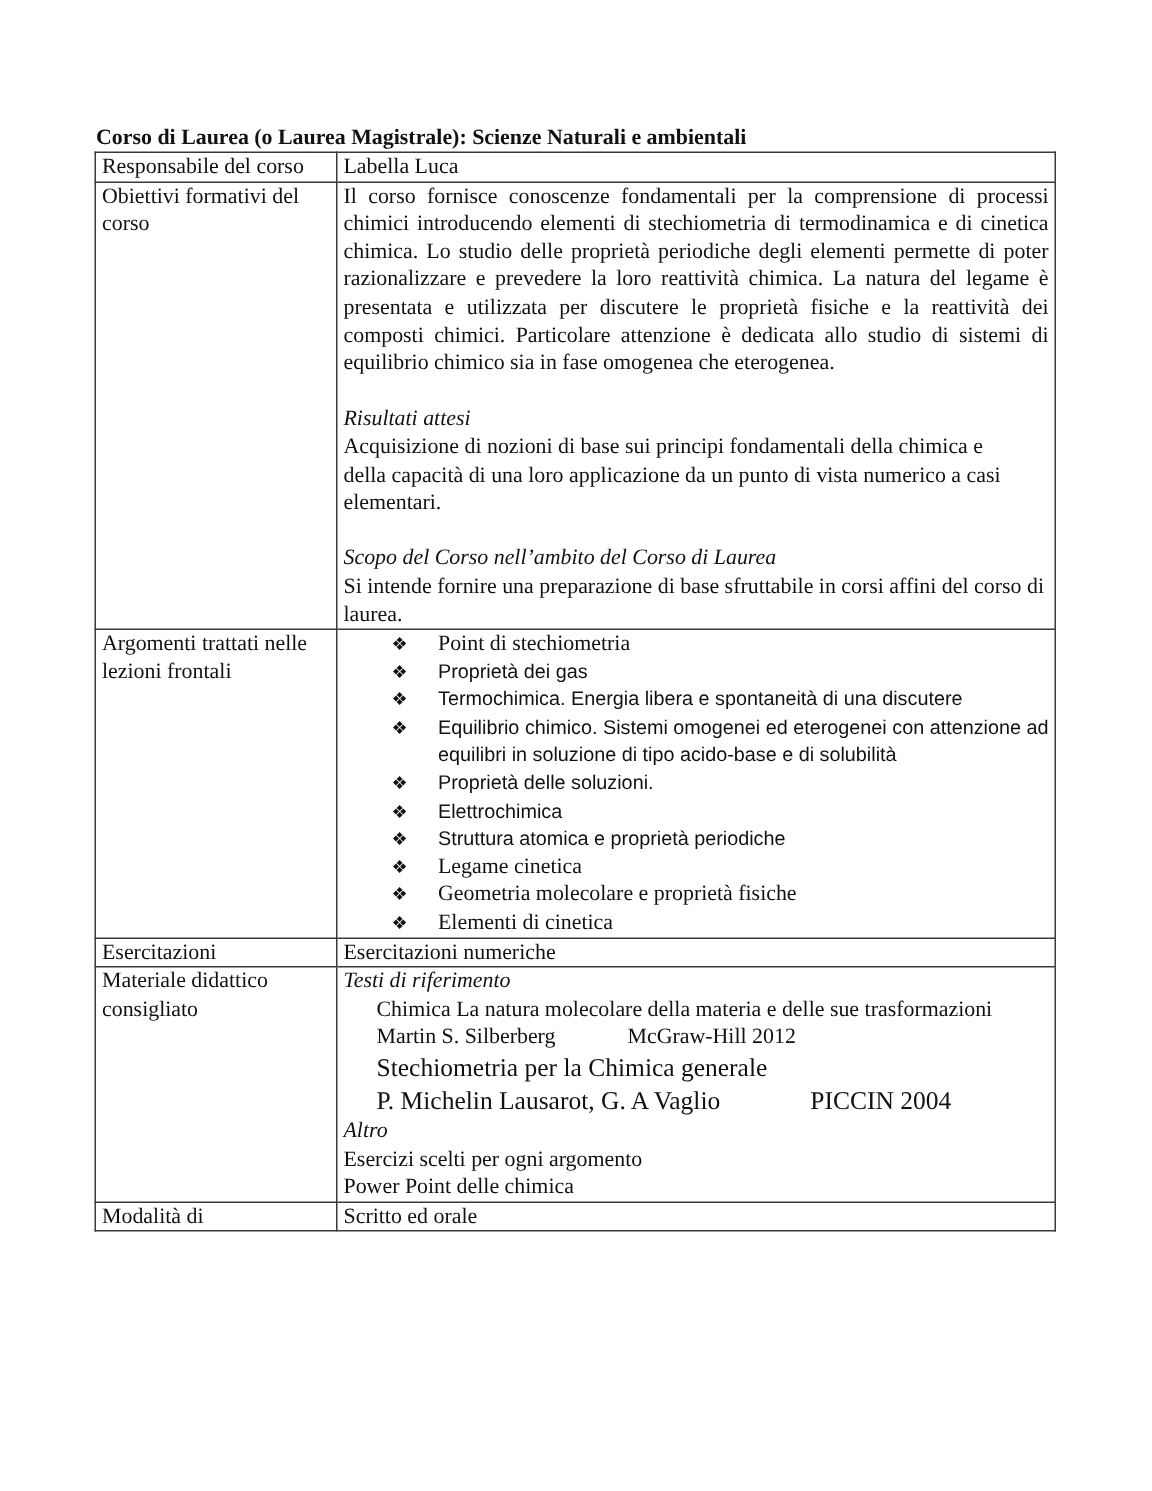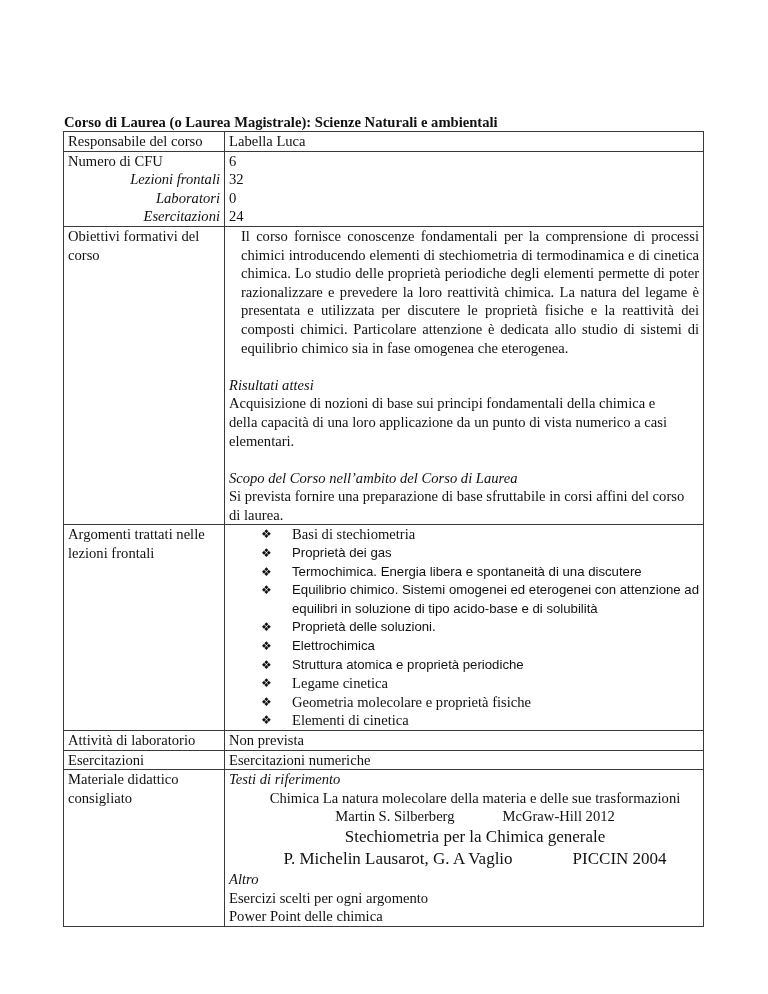--- a/index.html
+++ b/index.html
@@ -1,94 +1,76 @@
 <!DOCTYPE html>
 <html><head>
 <meta charset="utf-8">
 <style>
   html, body { margin: 0; padding: 0; background: #ffffff; }
   body { width: 768px; height: 994px; position: relative; overflow: hidden;
          font-family: "Liberation Serif", serif; color: #111; }
-  .page { position: absolute; left: 63px; top: 114px; width: 547px; }
+  .page { position: absolute; left: 63px; top: 84px; width: 547px; }
   .hdr { font-weight: bold; font-size: 14.6px; line-height: 17px; margin: 0; padding-left: 1px; }
   table.course { border-collapse: collapse; width: 641px; table-layout: fixed; font-size: 14.6px; line-height: 18.6px; }
   table.course td { border: 1.3px solid #3a3a3a; vertical-align: top; padding: 0 4px; }
   table.course td.lbl { width: 152px; }
   .sub { display: block; }
   .sub.it { font-style: italic; text-align: right; }
-  .just { text-align: justify; margin-left: 12px; }
+  .just { text-align: justify; }
   .it { font-style: italic; }
   .gap { height: 18.6px; }
   ul.topics { list-style: none; margin: 0; padding: 0 0 0 47px; }
   ul.topics li { position: relative; padding-left: 16px; }
   ul.topics li .bul { position: absolute; left: -15px; top: 0; font-size: 12px; font-family: "DejaVu Sans", sans-serif; }
   ul.topics li.sans { font-family: "Liberation Sans", sans-serif; font-size: 13.2px; }
   ul.topics li.sans.justify { text-align: justify; }
-  .indent { padding-left: 22px; text-align: center; }
+  .indent { padding-left: 22px; }
   .big { font-size: 17px; line-height: 22px; }
   .tab { display: inline-block; }
 </style>
 </head>
 <body>
 
 <div class="page">
   <p class="hdr">Corso di Laurea (o Laurea Magistrale): Scienze Naturali e ambientali</p>
 
   <table class="course">
     <tbody>
         <tr>
       <td class="lbl">Responsabile del corso</td>
       <td>Labella Luca</td>
     </tr>
     <tr>
-      <td class="lbl">
-        <span class="sub">Numero di CFU</span>
-        <span class="sub it">Lezioni frontali</span>
-        <span class="sub it">Laboratori</span>
-        <span class="sub it">Esercitazioni</span>
-      </td>
-      <td>
-        <span class="sub">6</span>
-        <span class="sub">32</span>
-        <span class="sub">0</span>
-        <span class="sub">24</span>
-      </td>
-    </tr>
-    <tr>
       <td class="lbl">Obiettivi formativi del corso</td>
       <td>
         <div class="just">Il corso fornisce conoscenze fondamentali per la comprensione di processi chimici introducendo elementi di stechiometria di termodinamica e di cinetica chimica. Lo studio delle proprietà periodiche degli elementi permette di poter razionalizzare e prevedere la loro reattività chimica. La natura del legame è presentata e utilizzata per discutere le proprietà fisiche e la reattività dei composti chimici. Particolare attenzione è dedicata allo studio di sistemi di equilibrio chimico sia in fase omogenea che eterogenea.</div>
         <div class="gap"></div>
         <div class="it">Risultati attesi</div>
         <div style="padding-right:14px">Acquisizione di nozioni di base sui principi fondamentali della chimica e della capacità di una loro applicazione da un punto di vista numerico a casi elementari.</div>
         <div class="gap"></div>
         <div class="it">Scopo del Corso nell’ambito del Corso di Laurea</div>
-        <div>Si prevista fornire una preparazione di base sfruttabile in corsi affini del corso di laurea.</div>
+        <div>Si intende fornire una preparazione di base sfruttabile in corsi affini del corso di laurea.</div>
       </td>
     </tr>
     <tr>
       <td class="lbl">Argomenti trattati nelle lezioni frontali</td>
       <td>
         <ul class="topics">
-          <li><span class="bul">❖</span><span>Basi di stechiometria</span></li>
+          <li><span class="bul">❖</span><span>Point di stechiometria</span></li>
           <li class="sans"><span class="bul">❖</span><span>Proprietà dei gas</span></li>
           <li class="sans"><span class="bul">❖</span><span>Termochimica. Energia libera e spontaneità di una discutere</span></li>
           <li class="sans justify"><span class="bul">❖</span><span> Equilibrio chimico. Sistemi omogenei ed eterogenei con attenzione ad equilibri in soluzione di tipo acido-base e di solubilità</span></li>
           <li class="sans"><span class="bul">❖</span><span>Proprietà delle soluzioni.</span></li>
           <li class="sans"><span class="bul">❖</span><span>Elettrochimica</span></li>
           <li class="sans"><span class="bul">❖</span><span>Struttura atomica e proprietà periodiche</span></li>
           <li><span class="bul">❖</span><span>Legame cinetica</span></li>
           <li><span class="bul">❖</span><span>Geometria molecolare e proprietà fisiche</span></li>
           <li><span class="bul">❖</span><span>Elementi di cinetica</span></li>
         </ul>
       </td>
-    </tr>
-    <tr>
-      <td class="lbl">Attività di laboratorio</td>
-      <td>Non prevista</td>
     </tr>
     <tr>
       <td class="lbl">Esercitazioni</td>
       <td>Esercitazioni numeriche</td>
     </tr>
     <tr>
       <td class="lbl">Materiale didattico consigliato</td>
       <td>
         <div class="it">Testi di riferimento</div>
         <div class="indent">Chimica La natura molecolare della materia e delle sue trasformazioni</div>
@@ -97,15 +79,19 @@
         </div>
         <div class="indent big">Stechiometria per la Chimica generale</div>
         <div class="indent big">
           <span>P. Michelin Lausarot, G. A Vaglio</span><span class="tab" style="width:60px"></span><span>PICCIN  2004</span>
         </div>
         <div class="it">Altro</div>
         <div>Esercizi scelti per ogni argomento</div>
         <div>Power Point delle chimica</div>
       </td>
     </tr>
+    <tr>
+      <td class="lbl">Modalità di</td>
+      <td>Scritto ed orale</td>
+    </tr>
   </tbody>
     </table>
 </div>
 
 </body></html>

